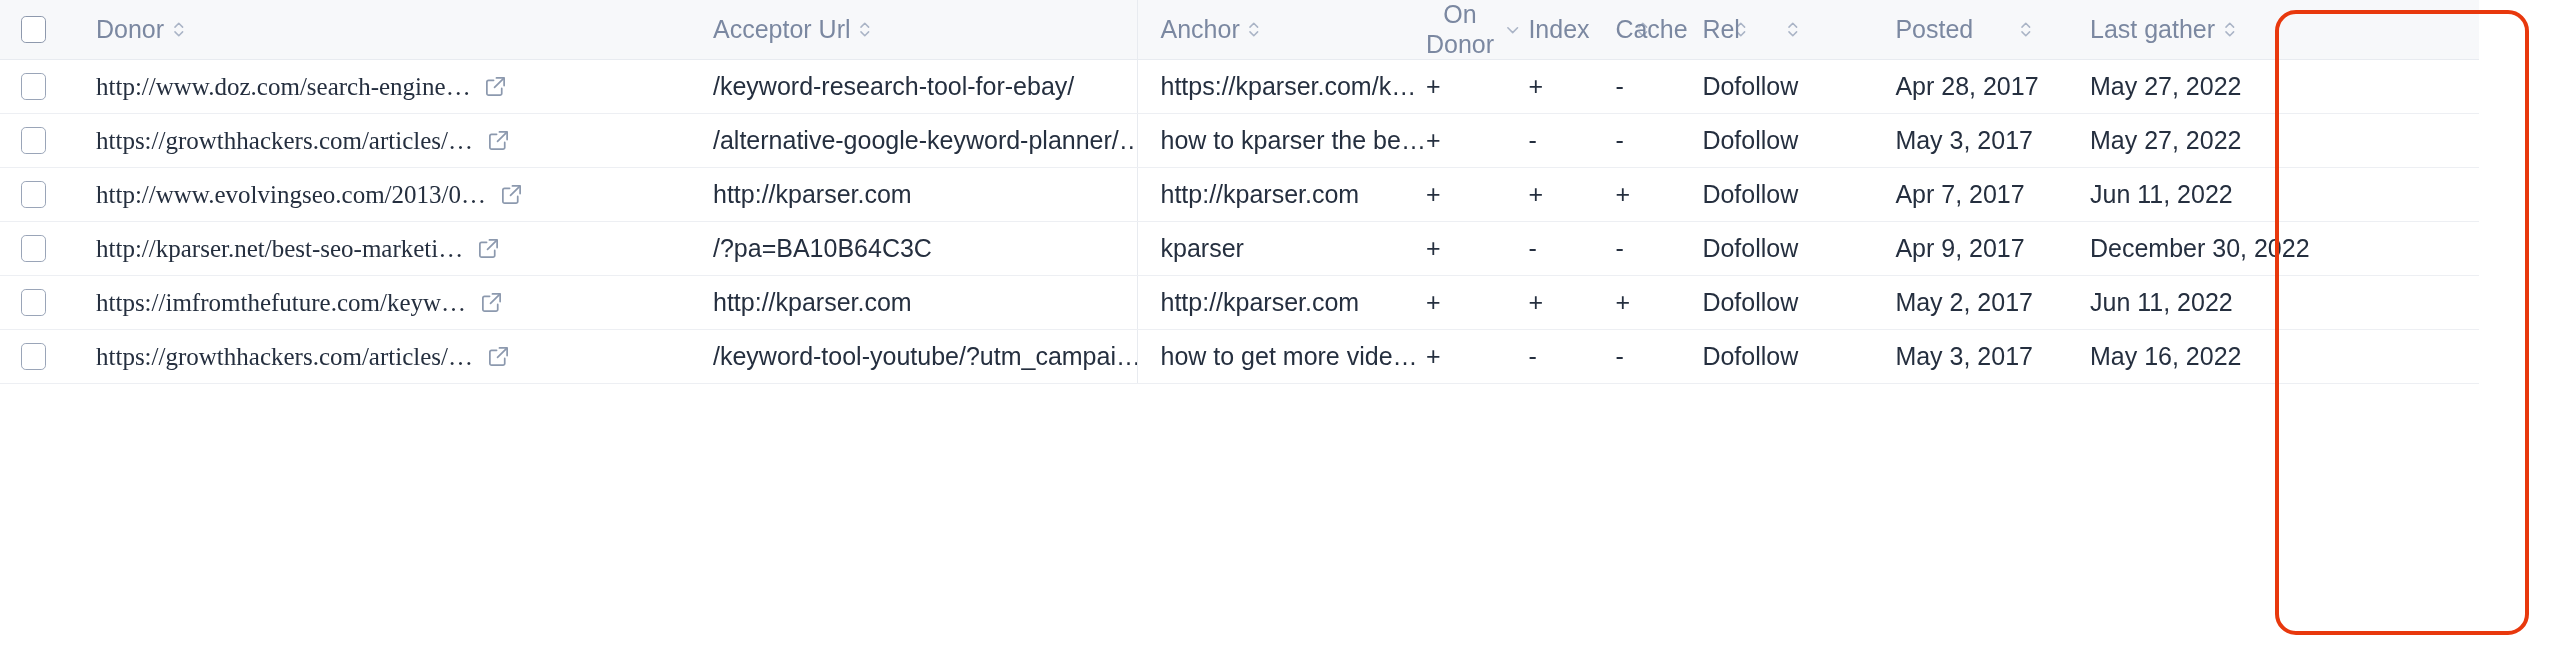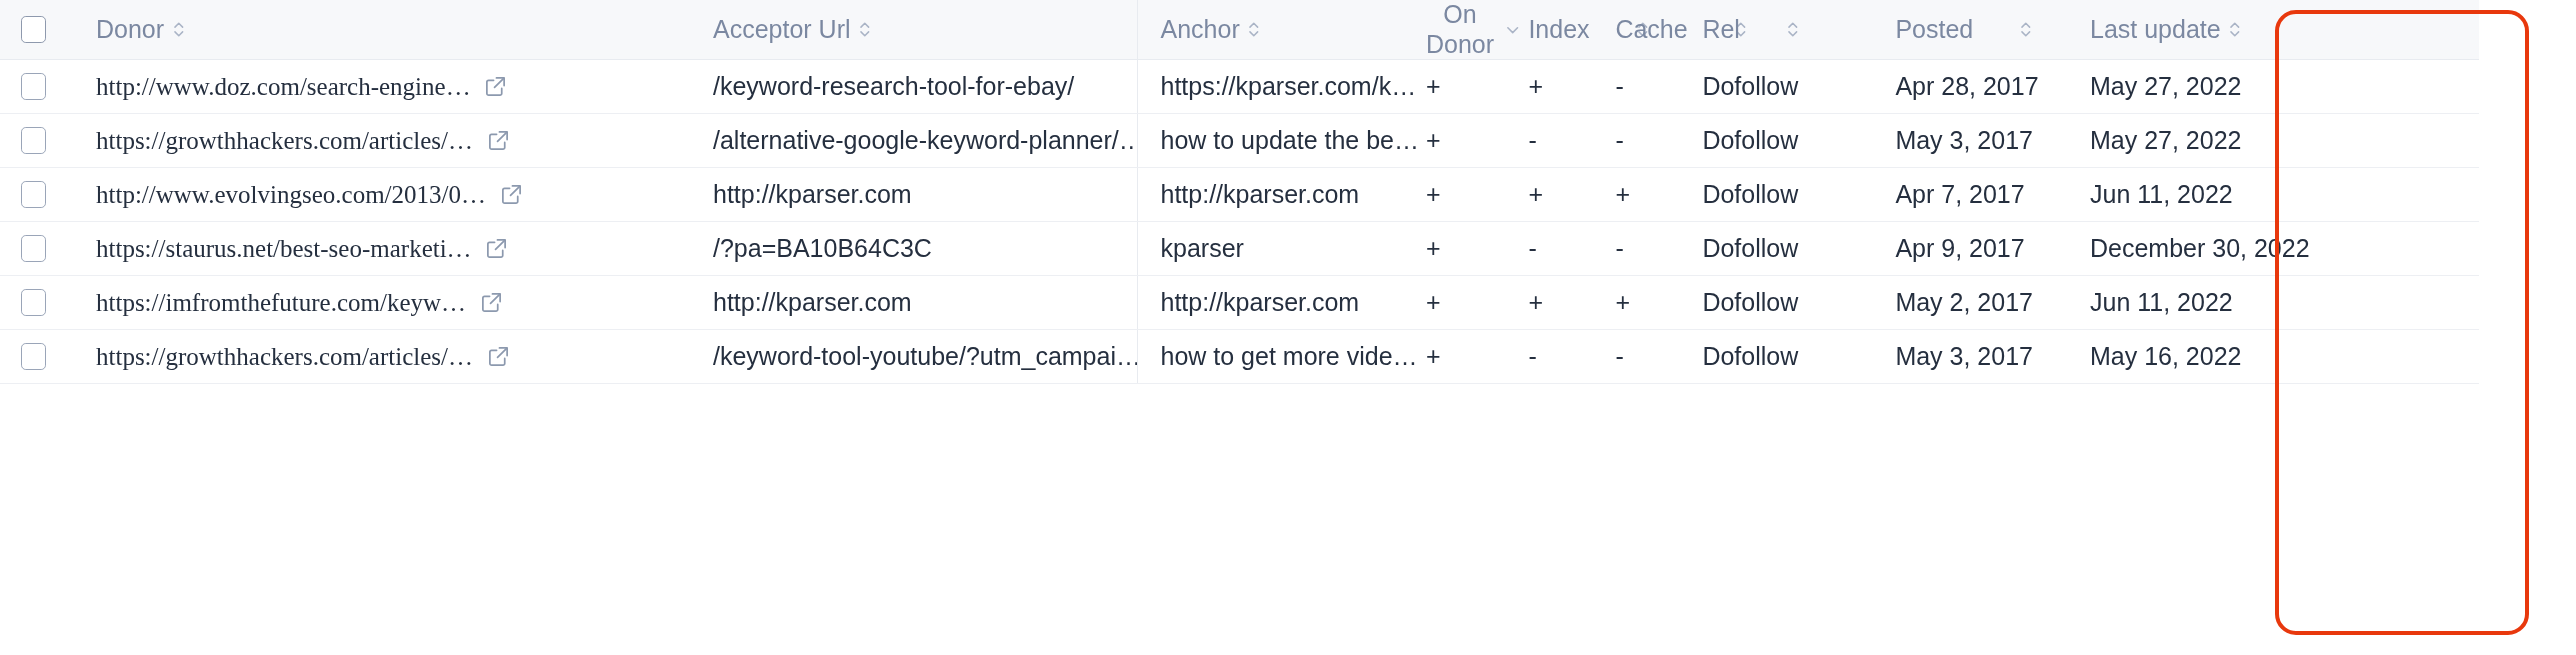--- a/index.html
+++ b/index.html
@@ -280,21 +280,21 @@
               <svg width="11.6" height="21" viewBox="0 0 12 22" fill="none" xmlns="http://www.w3.org/2000/svg">
                 <path d="M2 8.5L6 4.5L10 8.5" stroke="#aab4c6" stroke-width="1.6" stroke-linecap="round" stroke-linejoin="round"></path>
                 <path d="M2 13.5L6 17.5L10 13.5" stroke="#aab4c6" stroke-width="1.6" stroke-linecap="round" stroke-linejoin="round"></path>
               </svg>
             </span>
           </div>
         </th>
 
         <th>
           <div class="th-inner pad-l-30">
-            <span class="th-label">Last update</span>
+            <span class="th-label">Last gather</span>
             <span class="sort-icon">
               <svg width="11.6" height="21" viewBox="0 0 12 22" fill="none" xmlns="http://www.w3.org/2000/svg">
                 <path d="M2 8.5L6 4.5L10 8.5" stroke="#aab4c6" stroke-width="1.6" stroke-linecap="round" stroke-linejoin="round"></path>
                 <path d="M2 13.5L6 17.5L10 13.5" stroke="#aab4c6" stroke-width="1.6" stroke-linecap="round" stroke-linejoin="round"></path>
               </svg>
             </span>
           </div>
         </th>
 
         <th>
@@ -384,21 +384,21 @@
               </span>
             </div>
           </td>
           <td class="pad-l-30">
             <div class="cell pad-l-30">
               <span>/alternative-google-keyword-planner/…</span>
             </div>
           </td>
           <td class="group-divider-left">
             <div class="cell pad-l-24">
-              <span>how to update the be…</span>
+              <span>how to kparser the be…</span>
             </div>
           </td>
           <td>
             <div class="cell">
               <span>+</span>
             </div>
           </td>
           <td>
             <div class="cell pad-l-18">
               <span>-</span>
@@ -491,21 +491,21 @@
           </td>
         </tr>
         <tr>
           <td>
             <div class="cell">
               <span class="checkbox"></span>
             </div>
           </td>
           <td>
             <div class="cell donor-inner">
-              <span class="donor-text">https://staurus.net/best-seo-marketi…</span>
+              <span class="donor-text">http://kparser.net/best-seo-marketi…</span>
               <span class="ext-icon">
                 <svg width="23" height="23" viewBox="0 0 24 24" fill="none" xmlns="http://www.w3.org/2000/svg">
                   <path d="M13 3h8v8" stroke="#8c99ae" stroke-width="1.8" stroke-linecap="round" stroke-linejoin="round"></path>
                   <path d="M11 13L20.5 3.5" stroke="#8c99ae" stroke-width="1.8" stroke-linecap="round" stroke-linejoin="round"></path>
                   <path d="M18.5 14v5.2A1.8 1.8 0 0 1 16.7 21H4.8A1.8 1.8 0 0 1 3 19.2V7.3A1.8 1.8 0 0 1 4.8 5.5H10" stroke="#8c99ae" stroke-width="1.8" stroke-linecap="round" stroke-linejoin="round"></path>
                 </svg>
               </span>
             </div>
           </td>
           <td class="pad-l-30">

